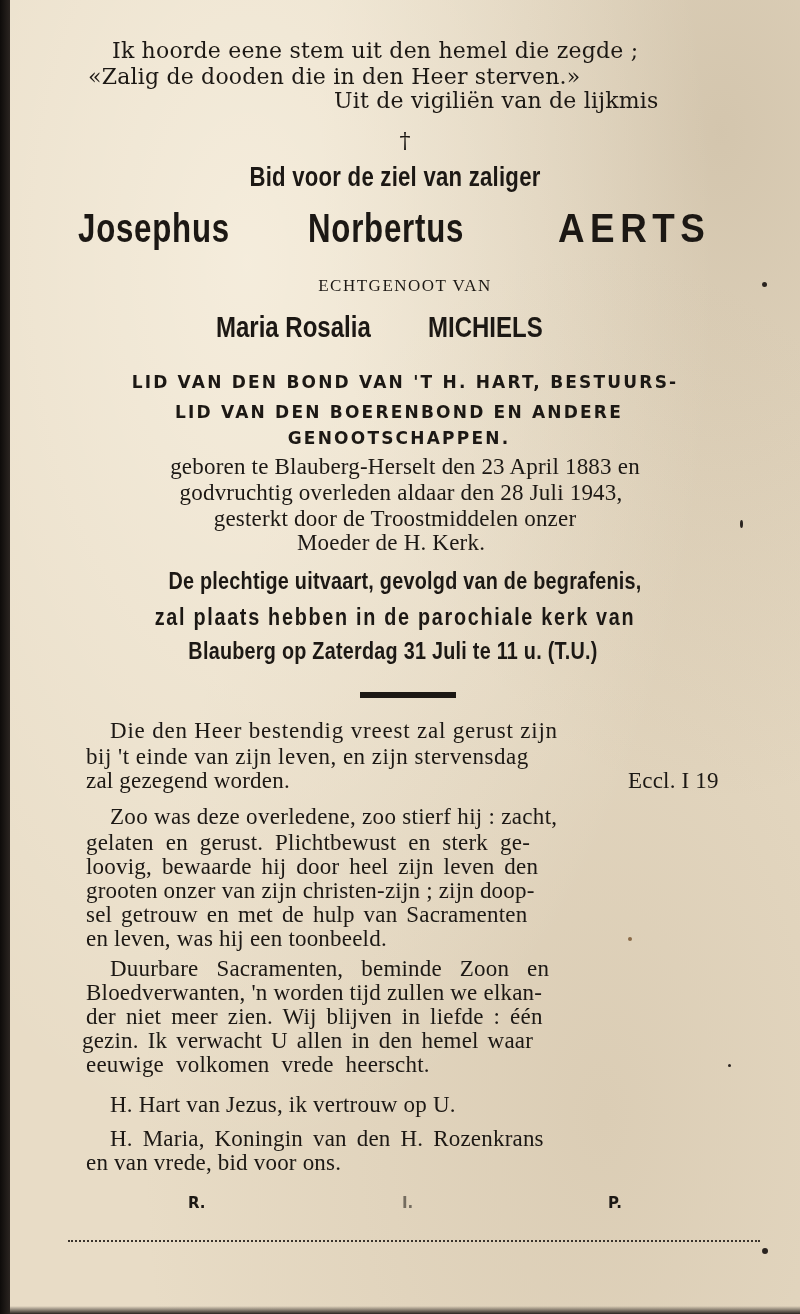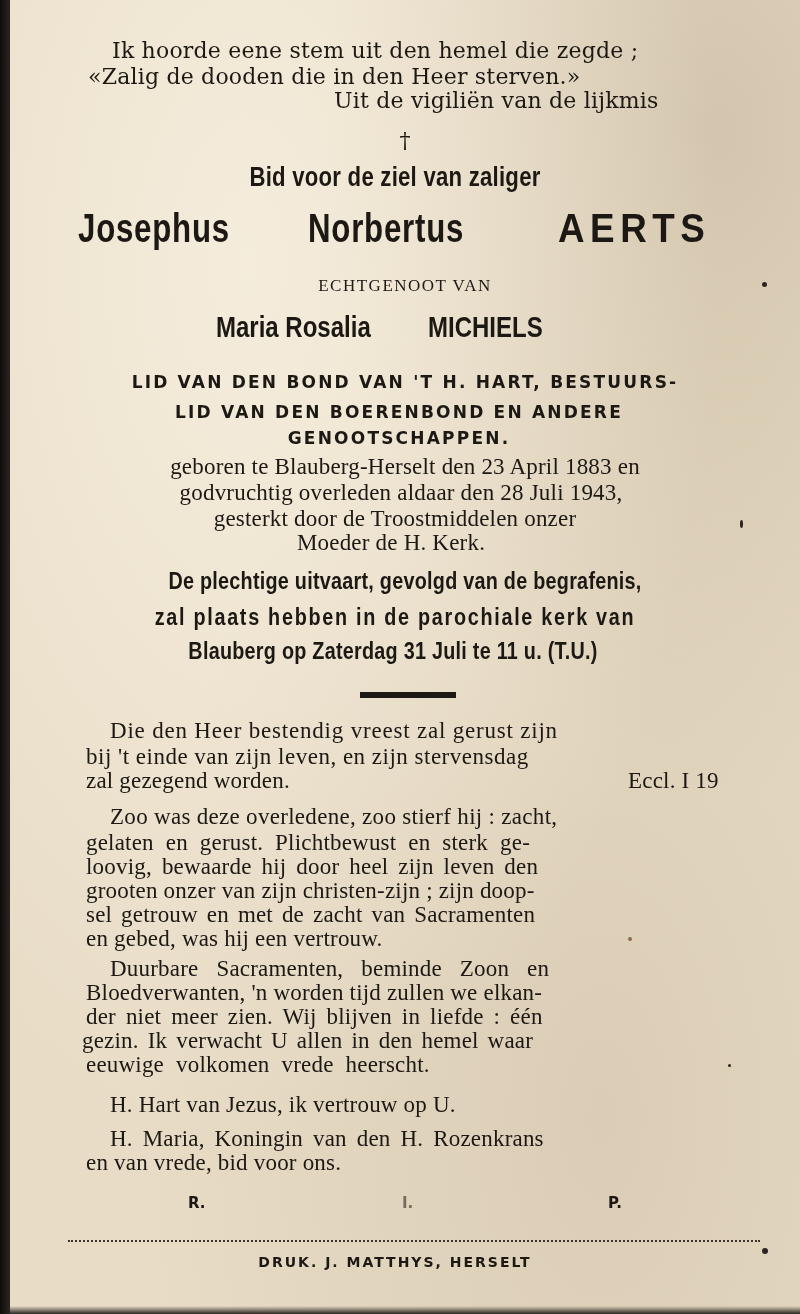--- a/index.html
+++ b/index.html
@@ -106,40 +106,39 @@
 
   <div class="line body" style="left:100px; top:718px; letter-spacing:0.8px;">Die den Heer bestendig vreest zal gerust zijn</div>
   <div class="line body" style="left:76px; top:744px; letter-spacing:0.5px;">bij 't einde van zijn leven, en zijn stervensdag</div>
   <div class="line body" style="left:76px; top:768px;">zal gezegend worden.</div>
   <div class="line body" style="left:618px; top:768px;">Eccl. I 19</div>
 
   <div class="line body" style="left:100px; top:804px; letter-spacing:0.3px;">Zoo was deze overledene, zoo stierf hij : zacht,</div>
   <div class="line body" style="left:76px; top:830px; word-spacing:6px;">gelaten en gerust. Plichtbewust en sterk ge-</div>
   <div class="line body" style="left:76px; top:854px; word-spacing:4px;">loovig, bewaarde hij door heel zijn leven den</div>
   <div class="line body" style="left:76px; top:878px;">grooten onzer van zijn christen-zijn ; zijn doop-</div>
-  <div class="line body" style="left:76px; top:902px; word-spacing:3px;">sel getrouw en met de zacht van Sacramenten</div>
-  <div class="line body" style="left:76px; top:926px;">en gebed, was hij een vertrouw.</div>
+  <div class="line body" style="left:76px; top:902px; word-spacing:3px;">sel getrouw en met de hulp van Sacramenten</div>
+  <div class="line body" style="left:76px; top:926px;">en leven, was hij een toonbeeld.</div>
 
   <div class="line body" style="left:100px; top:956px; word-spacing:12px;">Duurbare Sacramenten, beminde Zoon en</div>
   <div class="line body" style="left:76px; top:980px;">Bloedverwanten, 'n worden tijd zullen we elkan-</div>
   <div class="line body" style="left:76px; top:1004px; word-spacing:4px;">der niet meer zien. Wij blijven in liefde : één</div>
   <div class="line body" style="left:72px; top:1028px; word-spacing:3px;">gezin. Ik verwacht U allen in den hemel waar</div>
   <div class="line body" style="left:76px; top:1052px; word-spacing:6px;">eeuwige volkomen vrede heerscht.</div>
 
   <div class="line body" style="left:100px; top:1092px;">H. Hart van Jezus, ik vertrouw op U.</div>
   <div class="line body" style="left:100px; top:1126px; word-spacing:4px;">H. Maria, Koningin van den H. Rozenkrans</div>
   <div class="line body" style="left:76px; top:1150px;">en van vrede, bid voor ons.</div>
 
   <div class="line rip" style="left:178px; top:1194px;">R.</div>
   <div class="line rip" style="left:392px; top:1194px; opacity:0.55;">I.</div>
   <div class="line rip" style="left:598px; top:1194px;">P.</div>
 
   <div class="dotted"></div>
 
-  <div class="line center printer" style="top:1254px; left:-10px;">DRUK. J. MATTHYS, HERSELT</div>
 
   <div class="speck" style="left:752px; top:282px; width:5px; height:5px;"></div>
   <div class="speck" style="left:730px; top:520px; width:3px; height:8px;"></div>
   <div class="speck" style="left:752px; top:1248px; width:6px; height:6px;"></div>
   <div class="speck" style="left:718px; top:1064px; width:3px; height:3px;"></div>
   <div class="speck" style="left:618px; top:937px; width:4px; height:4px; background:#8a6a48;"></div>
 </div>
 
 <div class="bottom-edge"></div>
 

